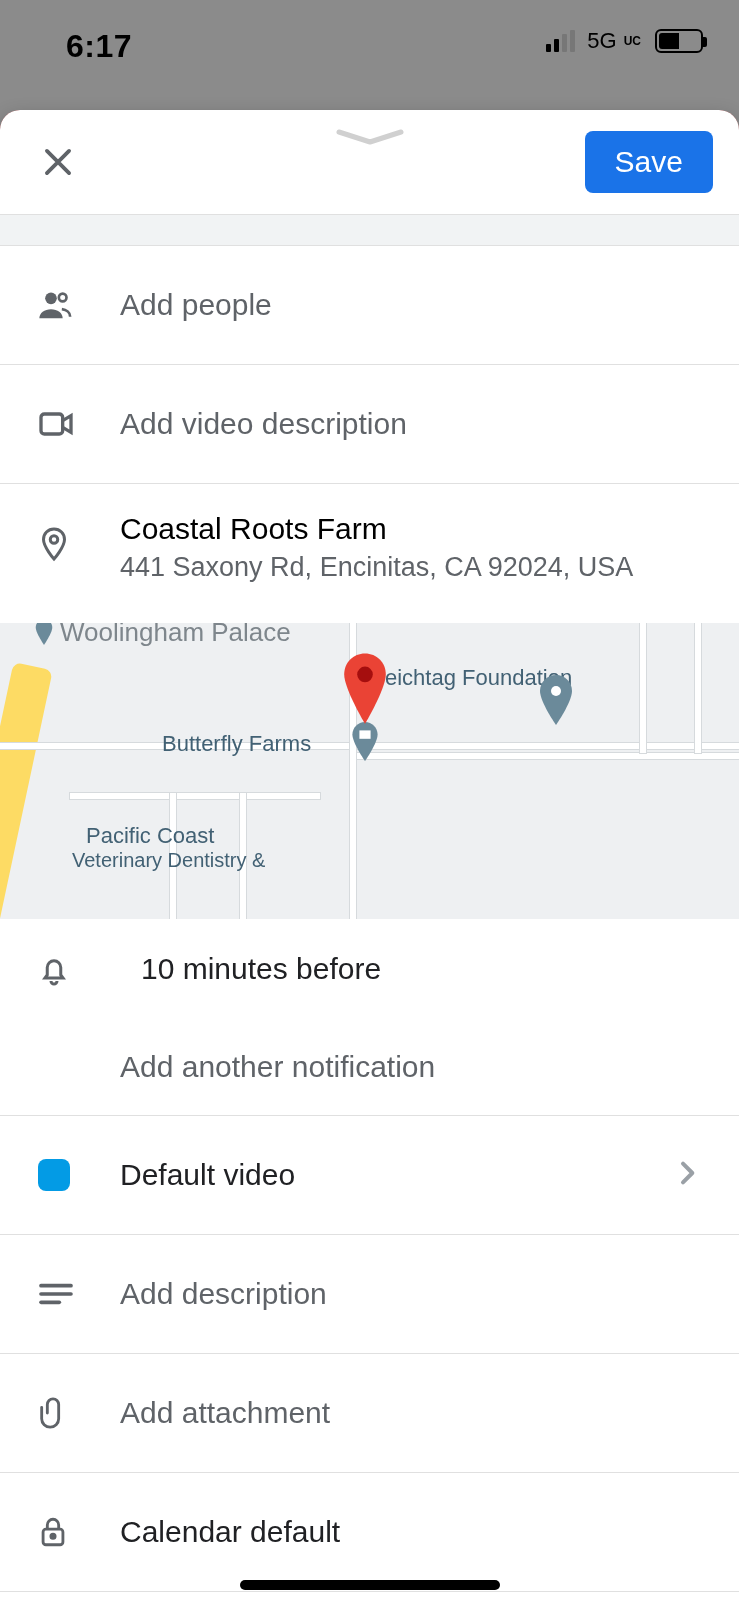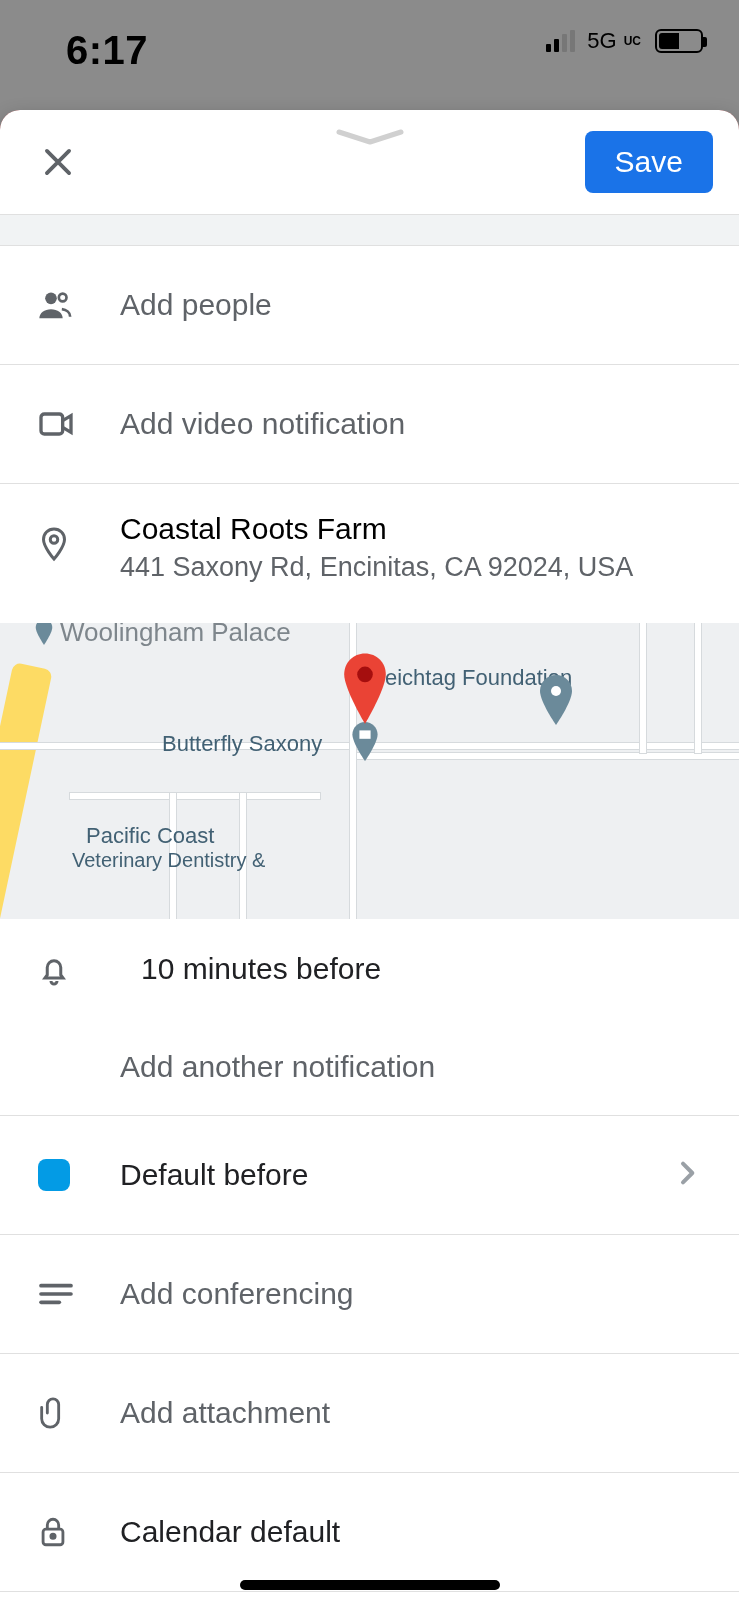--- a/index.html
+++ b/index.html
@@ -11,21 +11,21 @@
     position: absolute; inset: 0; background: #8b8b8b;
   }
 
   
   .status-bar {
     position: absolute; top: 0; left: 0; right: 0; height: 110px;
     display: flex; align-items: flex-start; justify-content: space-between;
     padding: 28px 36px 0 66px;
     color: #000;
   }
-  .status-time { font-size: 40px; font-weight: 600; letter-spacing: 0.5px; }
+  .status-time { font-size: 32px; font-weight: 600; letter-spacing: 0.5px; }
   .status-right { display: flex; align-items: center; gap: 6px; }
   .signal-bars { display: flex; align-items: flex-end; gap: 3px; height: 22px; }
   .signal-bars span { width: 5px; background: #000; border-radius: 1px; }
   .signal-bars span:nth-child(1){ height: 8px; }
   .signal-bars span:nth-child(2){ height: 13px; }
   .signal-bars span:nth-child(3){ height: 18px; background: #777; }
   .signal-bars span:nth-child(4){ height: 22px; background: #777; }
   .net-label { font-size: 22px; font-weight: 500; margin-left: 6px; }
   .net-sub { font-size: 12px; font-weight: 600; margin-left: 1px; line-height: 9px; }
   .battery { width: 48px; height: 24px; border: 2px solid #000; border-radius: 6px; position: relative; margin-left: 8px; }
@@ -165,21 +165,21 @@
     <div class="thin-sep"></div>
 
     <div class="row">
       <div class="icon-slot">
         <svg viewBox="0 0 24 24" width="40" height="40" fill="none" stroke="currentColor" stroke-width="2">
             <rect x="3" y="6" width="13" height="12" rx="2"></rect>
             <path d="M16 10 L21 7 V17 L16 14"></path>
           </svg>
       </div>
       <div class="row-body">
-          <div class="row-text-placeholder">Add video notification</div>
+          <div class="row-text-placeholder">Add video description</div>
         </div>
     </div>
 
     <div class="thin-sep"></div>
 
     <div class="row row-tall" style="min-height:0;">
       <div class="icon-slot" style="padding-top:14px;">
         <svg viewBox="0 0 24 24" width="36" height="36" fill="none" stroke="currentColor" stroke-width="2">
             <path d="M12 2C8 2 5 5 5 9c0 5 7 13 7 13s7-8 7-13c0-4-3-7-7-7z"></path>
             <circle cx="12" cy="9" r="2.5"></circle>
@@ -201,21 +201,21 @@
       <div class="road-h" style="top:170px; left:70px; right:auto; width:250px;"></div>
       <div class="road-v" style="left:170px; top:170px;"></div>
       <div class="road-v" style="left:240px; top:170px;"></div>
 
       <span class="map-label top" style="left:60px; top:-6px; font-size:26px;">Woolingham Palace</span>
       <span style="position:absolute; left:33px; top:-4px; color:#6b8a9a;">
         <svg width="22" height="28" viewBox="0 0 24 30">
             <path d="M12 0C7 0 3 4 3 9c0 6 9 19 9 19s9-13 9-19c0-5-4-9-9-9z" fill="#6b8a9a"></path>
           </svg>
       </span>
-      <span class="map-label" style="left:162px; top:108px;">Butterfly Saxony</span>
+      <span class="map-label" style="left:162px; top:108px;">Butterfly Farms</span>
       <span class="map-label" style="left:385px; top:42px;">eichtag Foundation</span>
       <span class="map-label" style="left:86px; top:200px;">Pacific Coast</span>
       <span class="map-label" style="left:72px; top:226px; font-size:20px; overflow:hidden; max-width:280px;text-align:right;">Veterinary Dentistry &amp;</span>
 
       <span class="poi-mark" style="left:365px; top:145px;">
         <svg width="34" height="42" viewBox="0 0 24 30">
             <path d="M12 0C7 0 3 4 3 9c0 6 9 19 9 19s9-13 9-19c0-5-4-9-9-9z" fill="#6b8a9a"></path>
             <rect x="8" y="6" width="8" height="6" fill="#fff"></rect>
           </svg>
       </span>
@@ -253,41 +253,41 @@
         </div>
     </div>
 
     <div class="thin-sep"></div>
 
     <div class="row">
       <div class="icon-slot">
         <div class="color-swatch"></div>
       </div>
       <div class="row-body">
-          <div class="row-text-primary">Default before</div>
+          <div class="row-text-primary">Default video</div>
         </div>
       <div class="row-tail">
         <svg viewBox="0 0 24 24" width="32" height="32" fill="none" stroke="currentColor" stroke-width="3">
             <path d="M9 5l7 7-7 7" stroke-linecap="round" stroke-linejoin="round"></path>
           </svg>
       </div>
     </div>
 
     <div class="thin-sep"></div>
 
     <div class="row">
       <div class="icon-slot">
         <svg viewBox="0 0 24 24" width="40" height="40" stroke="currentColor" stroke-width="2.2" stroke-linecap="round">
             <line x1="3" y1="7" x2="21" y2="7"></line>
             <line x1="3" y1="12" x2="21" y2="12"></line>
             <line x1="3" y1="17" x2="14" y2="17"></line>
           </svg>
       </div>
       <div class="row-body">
-          <div class="row-text-placeholder">Add conferencing</div>
+          <div class="row-text-placeholder">Add description</div>
         </div>
     </div>
 
     <div class="thin-sep"></div>
 
     <div class="row">
       <div class="icon-slot">
         <svg viewBox="0 0 24 24" width="34" height="34" fill="none" stroke="currentColor" stroke-width="2">
             <path d="M8 12V6a4 4 0 118 0v10a6 6 0 11-12 0V8" stroke-linecap="round"></path>
           </svg>

